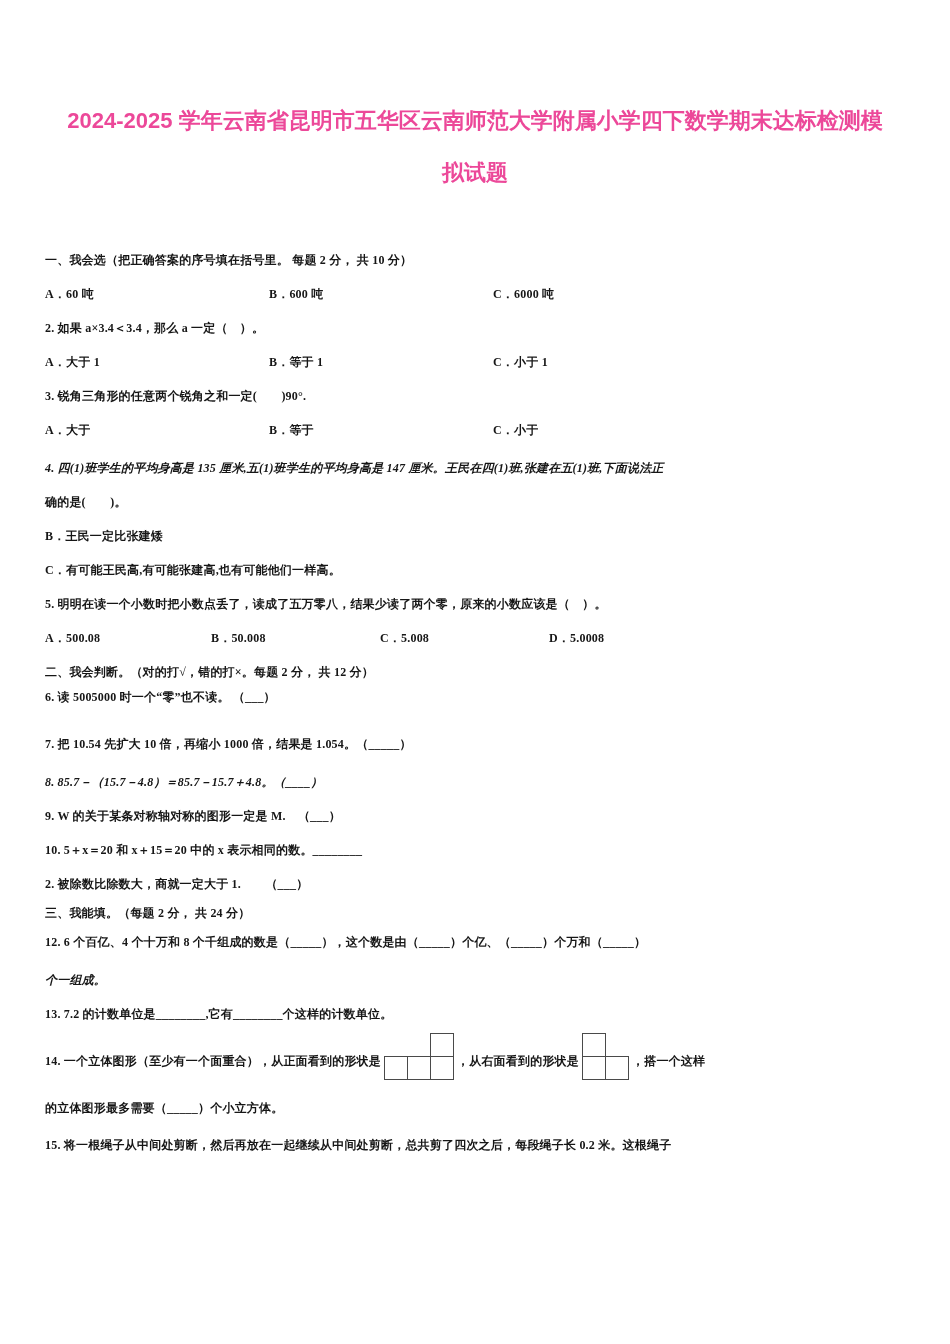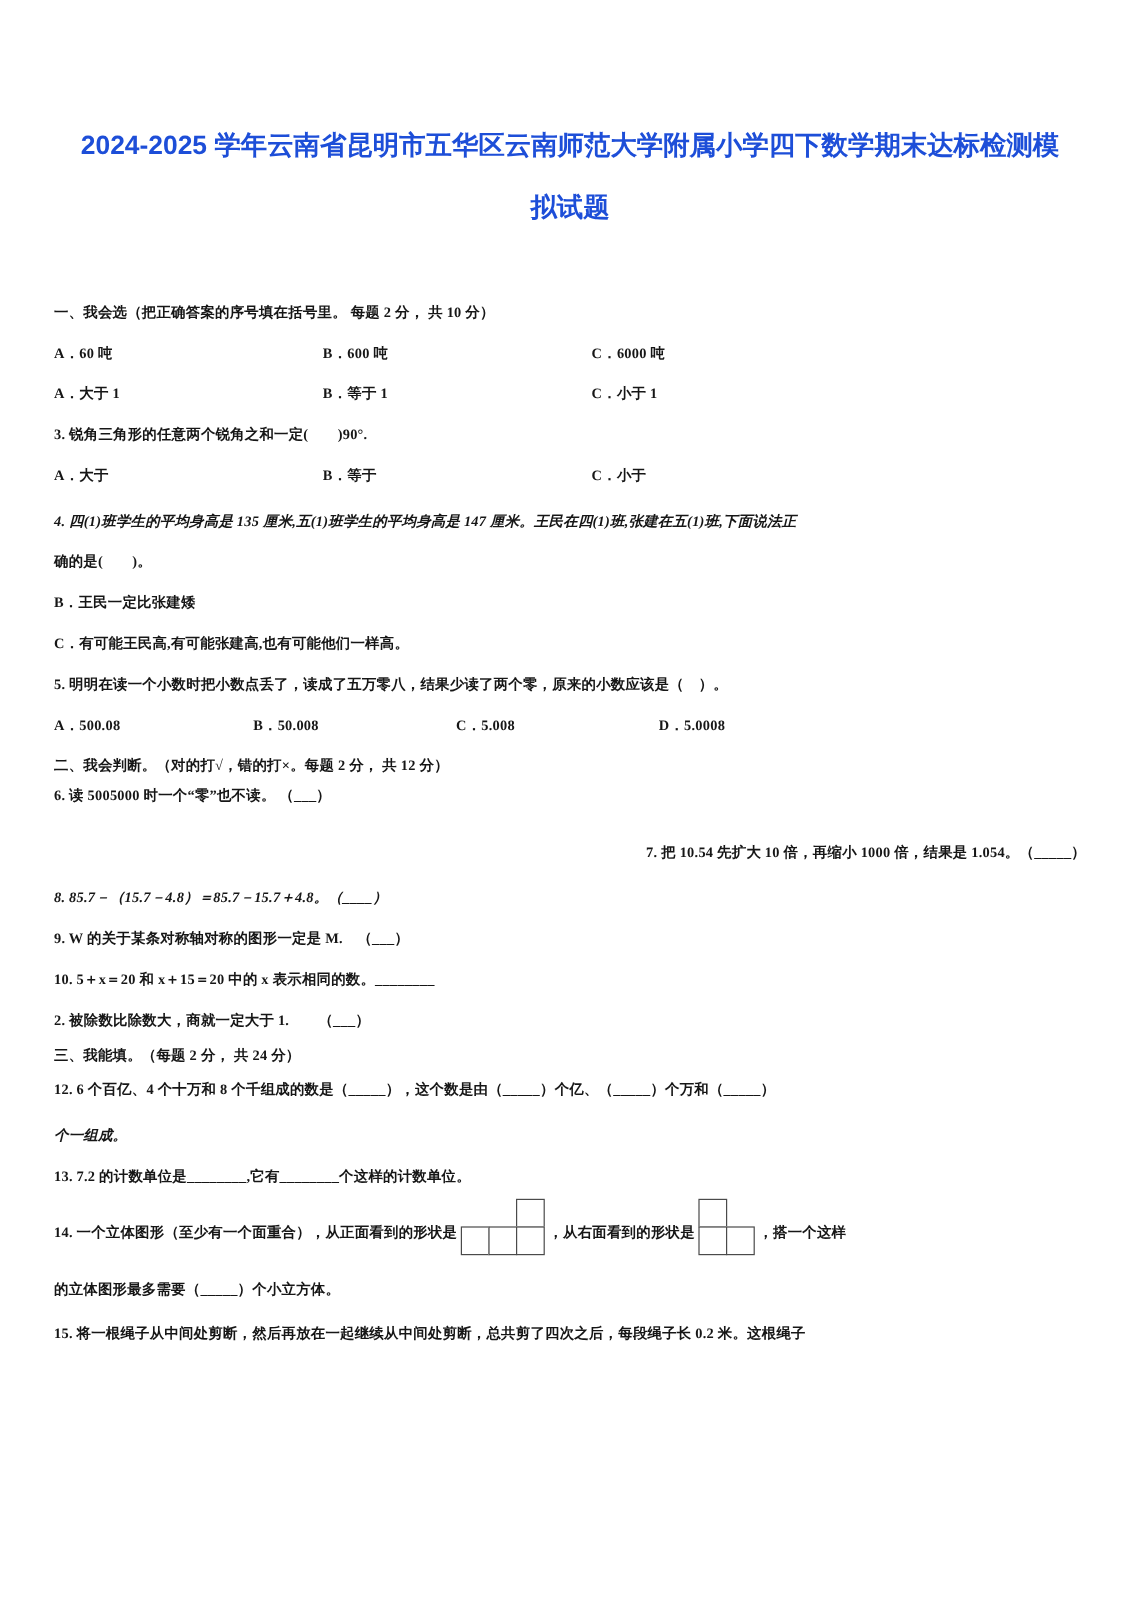--- a/index.html
+++ b/index.html
@@ -9,31 +9,31 @@
     background:#ffffff;color:#161616;
     box-sizing:border-box;
     padding:106px 45px 0 45px;
     overflow:hidden;
     font-family:"Liberation Serif","DejaVu Serif",serif;
     font-weight:600;
   }
   .title{
     margin:0;text-align:center;
     font-family:"Liberation Sans","DejaVu Sans",sans-serif;
-    font-weight:700;font-size:22px;line-height:30px;color:#1d4ed8;
+    font-weight:700;font-size:22px;line-height:30px;color:#ec4899;
   }
   .title .tl{display:block;}
   .title .tl + .tl{margin-top:22px;}
   .line{
     font-size:12px;line-height:21px;margin-top:13px;
     white-space:nowrap;letter-spacing:0.2px;
   }
   .mt4{margin-top:4px;}  .mt8{margin-top:8px;}
   .mt17{margin-top:17px;font-style:italic;} .mt20{margin-top:16px;}
-  .mt26{margin-top:26px;text-align:right;} .mt62{margin-top:62px;}
+  .mt26{margin-top:26px;} .mt62{margin-top:62px;}
   .opts{display:flex;}
   .opts3 .opt{width:224px;}
   .opts3 .opt:last-child{width:auto;}
   .opts4 .opt:nth-child(1){width:166px;}
   .opts4 .opt:nth-child(2){width:169px;}
   .opts4 .opt:nth-child(3){width:169px;}
   .q14row{line-height:47px;}
   .shape{
     position:relative;display:inline-block;
     vertical-align:-15px;margin:0 3px;
@@ -54,20 +54,21 @@
   </h1>
 
   <div class="line mt62">一、我会选（把正确答案的序号填在括号里。 每题 2 分， 共 10 分）</div>
 
   <div class="line opts opts3">
     <span class="opt">A．60 吨</span>
     <span class="opt">B．600 吨</span>
     <span class="opt">C．6000 吨</span>
   </div>
 
+  <div class="line">2. 如果 a×3.4＜3.4，那么 a 一定（　）。</div>
   <div class="line opts opts3">
     <span class="opt">A．大于 1</span>
     <span class="opt">B．等于 1</span>
     <span class="opt">C．小于 1</span>
   </div>
 
   <div class="line">3. 锐角三角形的任意两个锐角之和一定(　　)90°.</div>
   <div class="line opts opts3">
     <span class="opt">A．大于</span>
     <span class="opt">B．等于</span>

